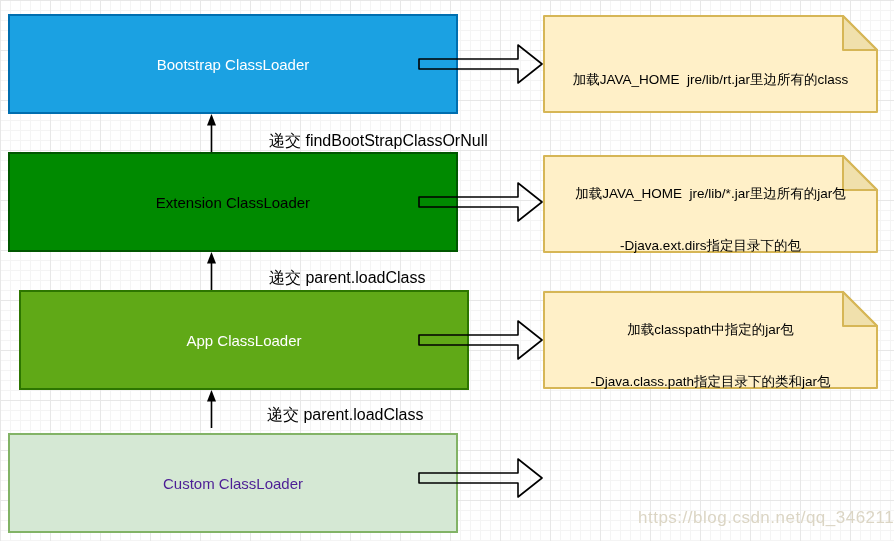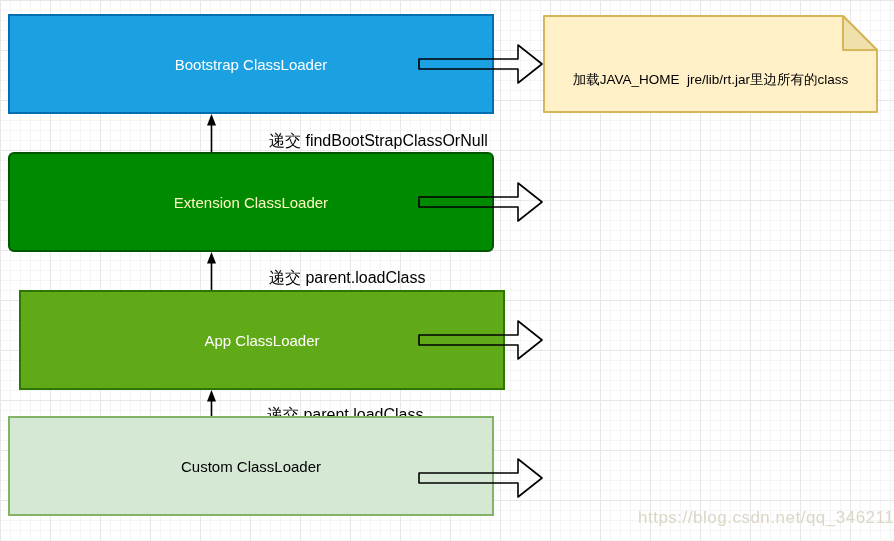--- a/index.html
+++ b/index.html
@@ -17,21 +17,21 @@
     background-image:
       linear-gradient(to right, #e7e7e7 1px, transparent 1px),
       linear-gradient(to bottom, #e7e7e7 1px, transparent 1px),
       linear-gradient(to right, #f4f4f4 1px, transparent 1px),
       linear-gradient(to bottom, #f4f4f4 1px, transparent 1px);
     background-size: 50px 50px, 50px 50px, 10px 10px, 10px 10px;
   }
   .loader-box {
     position: absolute;
     left: 8px;
-    width: 486px;
+    width: 450px;
     height: 100px;
     box-sizing: border-box;
     border: 2px solid #000;
     display: flex;
     align-items: center;
     justify-content: center;
     font-size: 15px;
     text-align: center;
   }
   .block-arrow {
@@ -123,47 +123,67 @@
       <span>加载JAVA_HOME  jre/lib/rt.jar里边所有的class</span>
     </div>
   </div>
 
   <svg class="v-arrow" style="top:114px" viewBox="0 0 15 38">
     <line x1="7.5" y1="38" x2="7.5" y2="9" stroke="#000000" stroke-width="1.6"></line>
     <polygon points="7.5,0 3,11.5 12,11.5" fill="#000000"></polygon>
   </svg>
   <div class="edge-label" style="left:221px; top:131px">递交 findBootStrapClassOrNull</div>
 
-  <div class="loader-box" style="top: 152px; background-color: rgb(0, 138, 0); border-color: rgb(0, 87, 0); color: #fef9c3; border-radius: 6px;">
+  <div class="loader-box" style="top: 152px; background-color: rgb(0, 138, 0); border-color: rgb(0, 87, 0); color: #000000;">
     <span>Extension ClassLoader</span>
   </div>
   <svg class="block-arrow" style="top:180px" viewBox="0 0 126 44">
     <polygon points="1,17 100,17 100,3 124,22 100,41 100,27 1,27" fill="none" stroke="#000000" stroke-width="1.6" stroke-linejoin="round"></polygon>
   </svg>
+  <div class="note" style="top:155px">
+    <svg class="note-bg" viewBox="0 0 335 98">
+      <path d="M1,1 H300 L334,35 V97 H1 Z" style="fill: rgb(255, 240, 200); stroke: rgb(214, 182, 86);"></path>
+      <path d="M300,1 V35 H334 Z" style="fill: rgb(240, 224, 172); stroke: rgb(214, 182, 86);"></path>
+    </svg>
+    <div class="note-text">
+      <span>加载JAVA_HOME  jre/lib/*.jar里边所有的jar包</span>
+      <span>-Djava.ext.dirs指定目录下的包</span>
+    </div>
+  </div>
 
   <svg class="v-arrow" style="top:252px" viewBox="0 0 15 38">
     <line x1="7.5" y1="38" x2="7.5" y2="9" stroke="#000000" stroke-width="1.6"></line>
     <polygon points="7.5,0 3,11.5 12,11.5" fill="#000000"></polygon>
   </svg>
   <div class="edge-label" style="left:221px; top:268px">递交 parent.loadClass</div>
 
   <div class="loader-box" style="top: 290px; background-color: rgb(96, 169, 23); border-color: rgb(45, 118, 0); color: rgb(255, 255, 255); margin-left: 11px;">
     <span>App ClassLoader</span>
   </div>
   <svg class="block-arrow" style="top:318px" viewBox="0 0 126 44">
     <polygon points="1,17 100,17 100,3 124,22 100,41 100,27 1,27" fill="none" stroke="#000000" stroke-width="1.6" stroke-linejoin="round"></polygon>
   </svg>
+  <div class="note" style="top:291px">
+    <svg class="note-bg" viewBox="0 0 335 98">
+      <path d="M1,1 H300 L334,35 V97 H1 Z" style="fill: rgb(255, 240, 200); stroke: rgb(214, 182, 86);"></path>
+      <path d="M300,1 V35 H334 Z" style="fill: rgb(240, 224, 172); stroke: rgb(214, 182, 86);"></path>
+    </svg>
+    <div class="note-text">
+      <span>加载classpath中指定的jar包</span>
+      <span>-Djava.class.path指定目录下的类和jar包</span>
+    </div>
+  </div>
 
   <svg class="v-arrow" style="top:390px" viewBox="0 0 15 38">
     <line x1="7.5" y1="38" x2="7.5" y2="9" stroke="#000000" stroke-width="1.6"></line>
     <polygon points="7.5,0 3,11.5 12,11.5" fill="#000000"></polygon>
   </svg>
   <div class="edge-label" style="left:219px; top:405px">递交 parent.loadClass</div>
 
-  <div class="loader-box" style="top: 416px; background-color: rgb(213, 232, 212); border-color: rgb(130, 179, 102); color: #000000;">
+  <div class="loader-box" style="top: 433px; background-color: rgb(213, 232, 212); border-color: rgb(130, 179, 102); color: #4c1d95;">
     <span>Custom ClassLoader</span>
   </div>
   <svg class="block-arrow" style="top:456px" viewBox="0 0 126 44">
     <polygon points="1,17 100,17 100,3 124,22 100,41 100,27 1,27" fill="none" stroke="#000000" stroke-width="1.6" stroke-linejoin="round"></polygon>
   </svg>
 
   <div class="watermark">https://blog.csdn.net/qq_34621188</div>
 
 </div>
 

